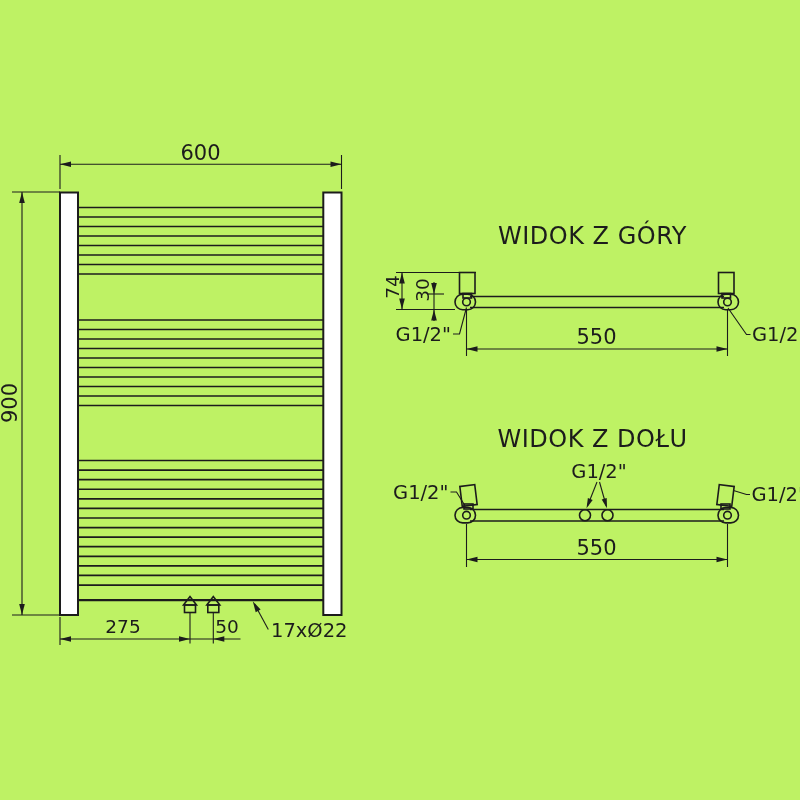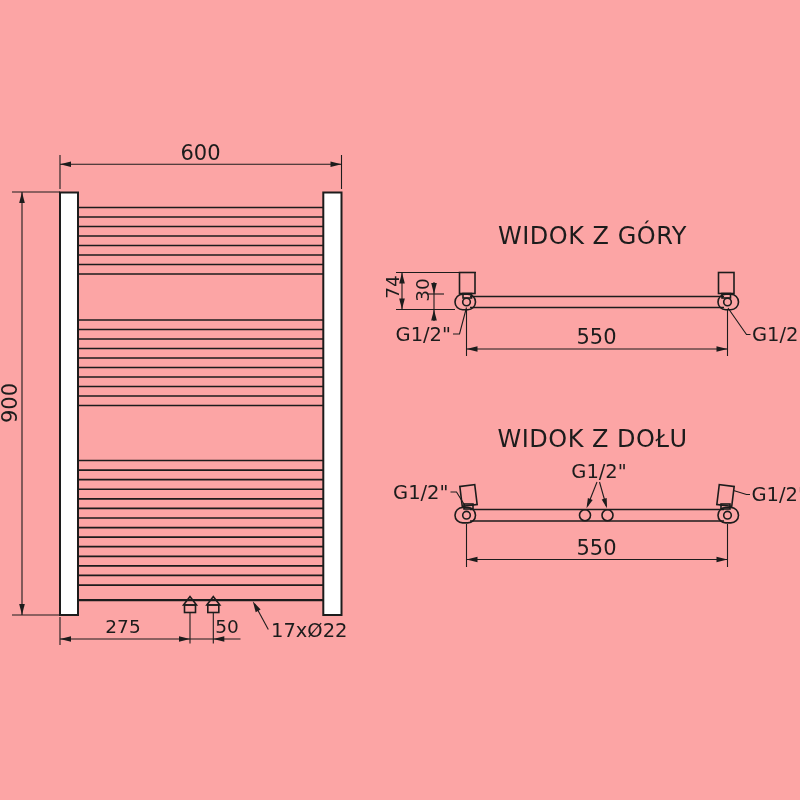--- a/index.html
+++ b/index.html
@@ -4,21 +4,21 @@
 <style>
   html, body {
     margin: 0;
     padding: 0;
     background: #ffffff;
   }
   .stage {
     position: relative;
     width: 800px;
     height: 800px;
-    background: #fca5a5;
+    background: #bef264;
     overflow: hidden;
   }
   svg {
     display: block;
     font-family: "DejaVu Sans", "Liberation Sans", sans-serif;
   }
   .outline {
     fill: #ffffff;
     stroke: #1c1c1c;
     stroke-width: 2;

